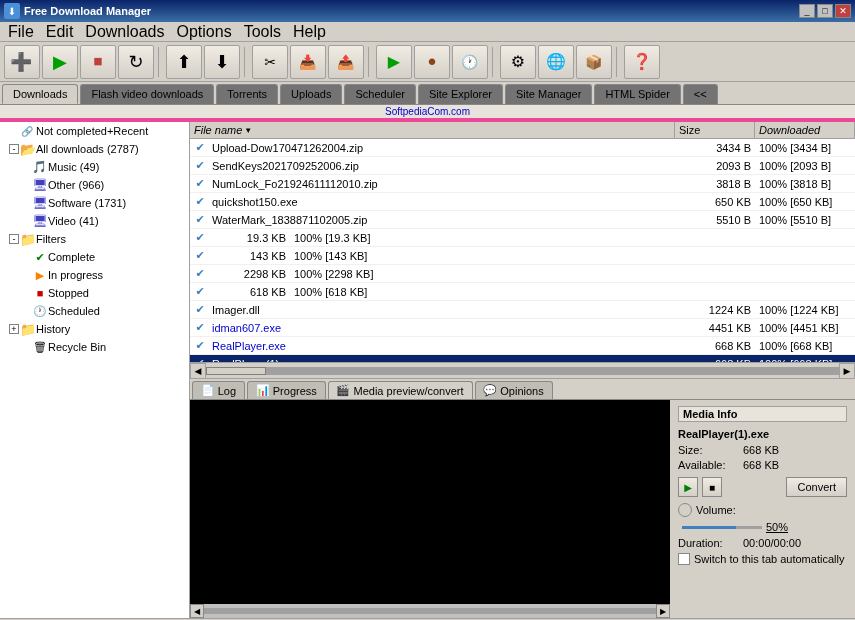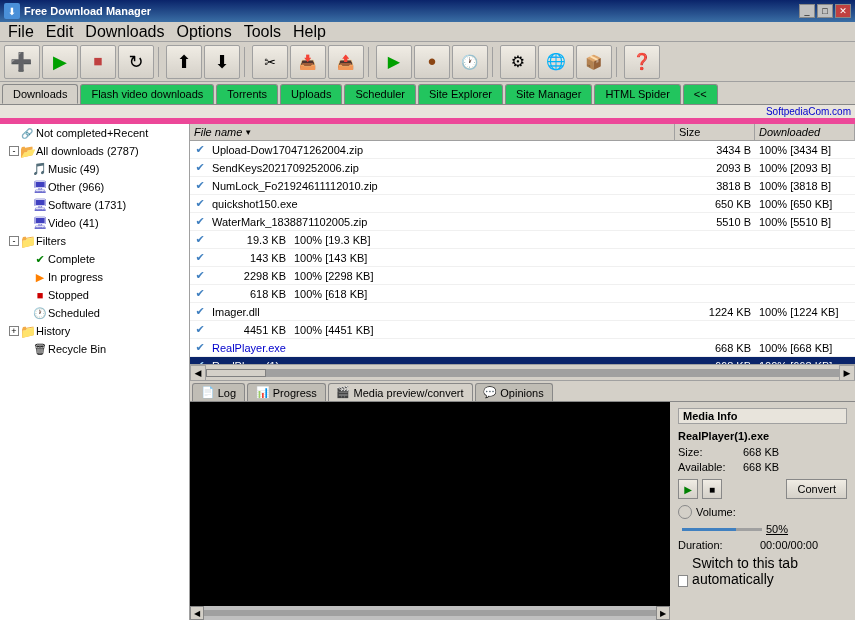--- a/index.html
+++ b/index.html
@@ -55,21 +55,21 @@
 
     
     .tabs-bar {
       display: flex;
       background: #d4d0c8;
       padding: 2px 2px 0;
       border-bottom: 1px solid #888;
     }
     .tab {
       padding: 3px 10px;
-      background: #22c55e;
+      background: #737373;
       border: 1px solid #888;
       border-bottom: none;
       cursor: pointer;
       font-size: 11px;
       margin-right: 2px;
       border-radius: 3px 3px 0 0;
     }
     .tab.active {
       background: #d4d0c8;
       border-bottom: 1px solid #d4d0c8;
@@ -237,23 +237,23 @@
       align-items: center;
       margin: 2px 0;
     }
     .volume-knob { width: 14px; height: 14px; border-radius: 50%; border: 1px solid #888; background: #d4d0c8; }
     .volume-track {
       width: 80px; height: 3px; background: #a0a0a0; margin: 0 4px; position: relative;
     }
     .volume-fill { width: 68%; height: 100%; background: #4080c0; }
     .volume-pct { font-size: 11px; text-decoration: underline; }
     .duration-row { display: flex; align-items: center; margin: 4px 0; }
-    .duration-label { width: 82px; }
+    .duration-label { width: 65px; }
     .duration-value { font-size: 11px; }
-    .auto-switch { display: flex; align-items: flex-end; gap: 4px; margin-top: 4px; font-size: 14px; }
+    .auto-switch { display: flex; align-items: flex-end; gap: 4px; margin-top: 4px; font-size: 11px; }
     .checkbox { width: 12px; height: 12px; border: 1px solid #888; background: white; }
 
     
     .h-scrollbar {
       height: 16px;
       background: #d4d0c8;
       border-top: 1px solid #a0a0a0;
       display: flex;
       align-items: center;
     }
@@ -273,25 +273,25 @@
       align-items: center;
       padding: 0 4px;
       font-size: 11px;
       justify-content: space-between;
     }
     .status-section { padding: 0 6px; border-right: 1px solid #a0a0a0; }
 
     
     .website-banner {
       background: #e8e4dc;
-      border-bottom: 6px solid #ec4899;
+      border-bottom: 4px solid #ec4899;
       padding: 1px 4px;
       font-size: 10px;
       color: #0000cc;
-      text-align: right;
+      text-align: center;
     }
   </style>
 </head>
 <body>
 
 <div class="title-bar">
   <div class="title-bar-left">
     <div class="title-bar-icon">⬇</div>
     <span class="title-bar-title">Free Download Manager</span>
   </div>
@@ -503,20 +503,21 @@
             <span class="file-downloaded">100% [618 KB]</span>
           </div>
           <div class="file-row">
             <span class="check-icon">✔</span>
             <span class="file-name">Imager.dll</span>
             <span class="file-size">1224 KB</span>
             <span class="file-downloaded">100% [1224 KB]</span>
           </div>
           <div class="file-row">
             <span class="check-icon">✔</span>
+            <span class="file-name"><a href="#">idman607.exe</a></span>
             <span class="file-size">4451 KB</span>
             <span class="file-downloaded">100% [4451 KB]</span>
           </div>
           <div class="file-row">
             <span class="check-icon">✔</span>
             <span class="file-name"><a href="#">RealPlayer.exe</a></span>
             <span class="file-size">668 KB</span>
             <span class="file-downloaded">100% [668 KB]</span>
           </div>
           <div class="file-row selected">

